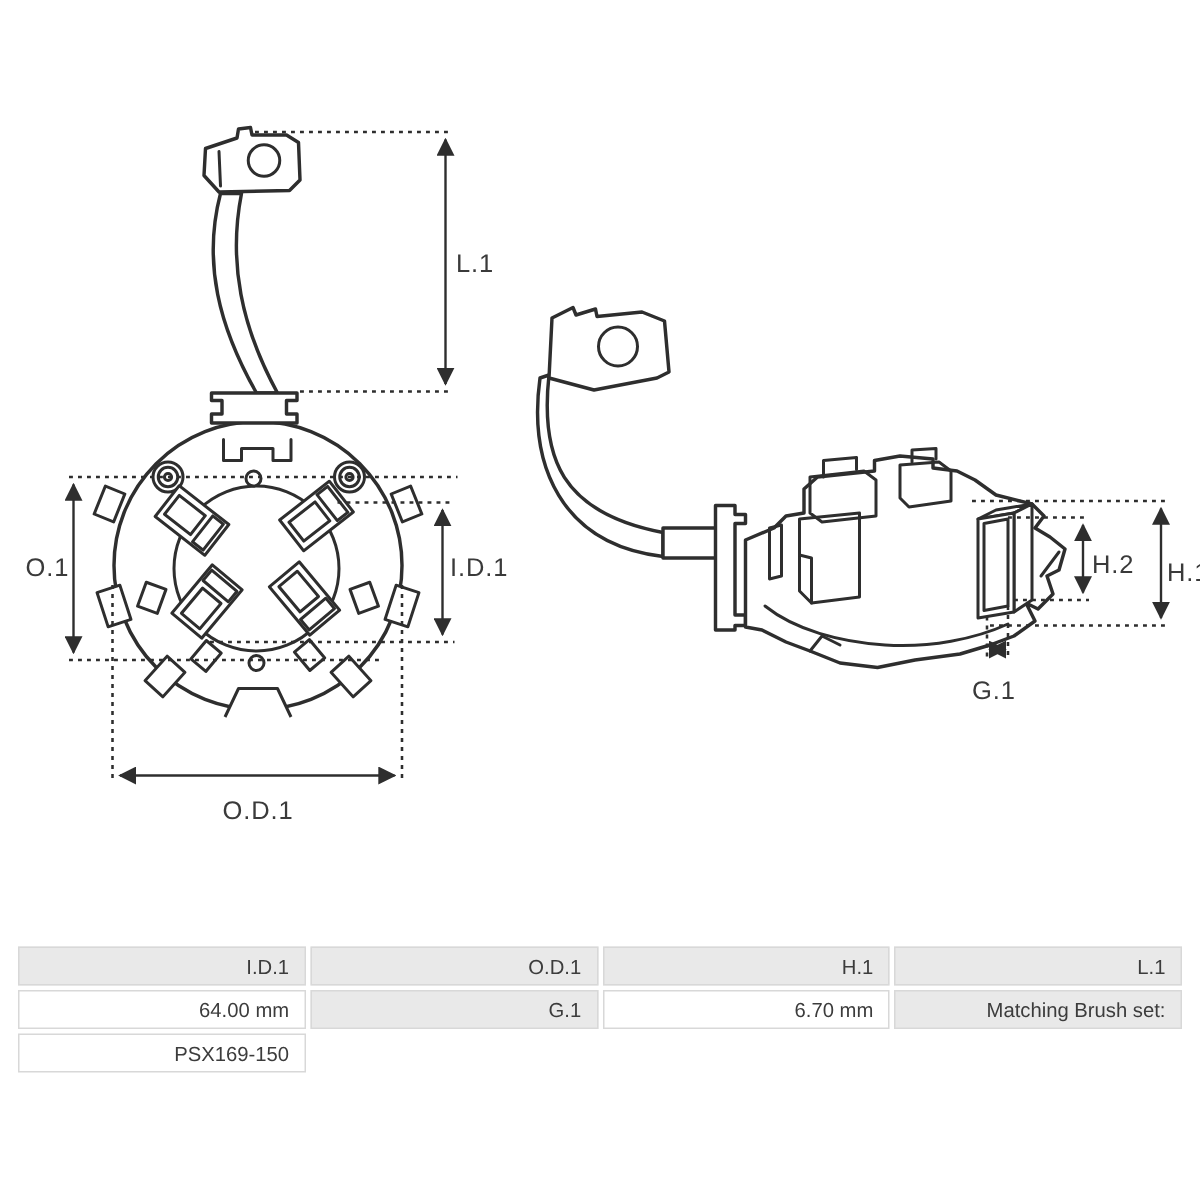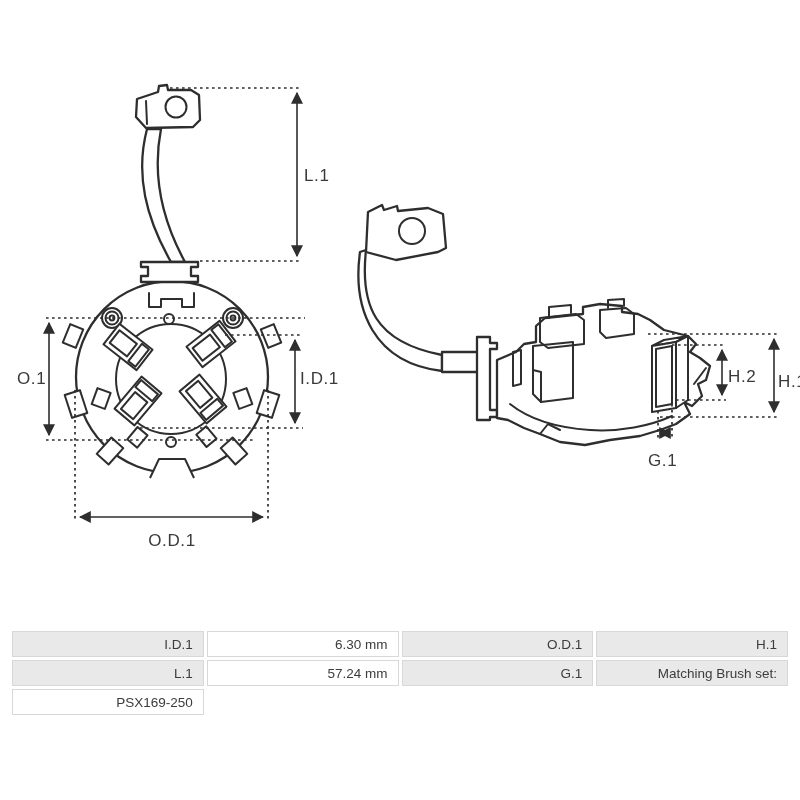--- a/index.html
+++ b/index.html
@@ -188,23 +188,23 @@
     <path class="dot" d="M658,411 V438"></path>
     <path class="dot" d="M672,404 V438"></path>
     <path class="dim" d="M660,433 H670" marker-start="url(#arr)" marker-end="url(#arr)"></path>
     <text class="dimlab" x="648" y="466">G.1</text>
   </g>
 </svg>
 </div>
 
 <div class="spec-table">
   <div class="cell lab">I.D.1</div>
-  <div class="cell val">6.30 mm</div>
   <div class="cell lab">O.D.1</div>
 
   <div class="cell lab">H.1</div>
   <div class="cell lab">L.1</div>
-  <div class="cell val">57.24 mm</div>
+  <div class="cell val">64.00 mm</div>
 
   <div class="cell lab">G.1</div>
+  <div class="cell val">6.70 mm</div>
   <div class="cell lab">Matching Brush set:</div>
-  <div class="cell val">PSX169-250</div>
+  <div class="cell val">PSX169-150</div>
 </div>
 
 </body></html>

